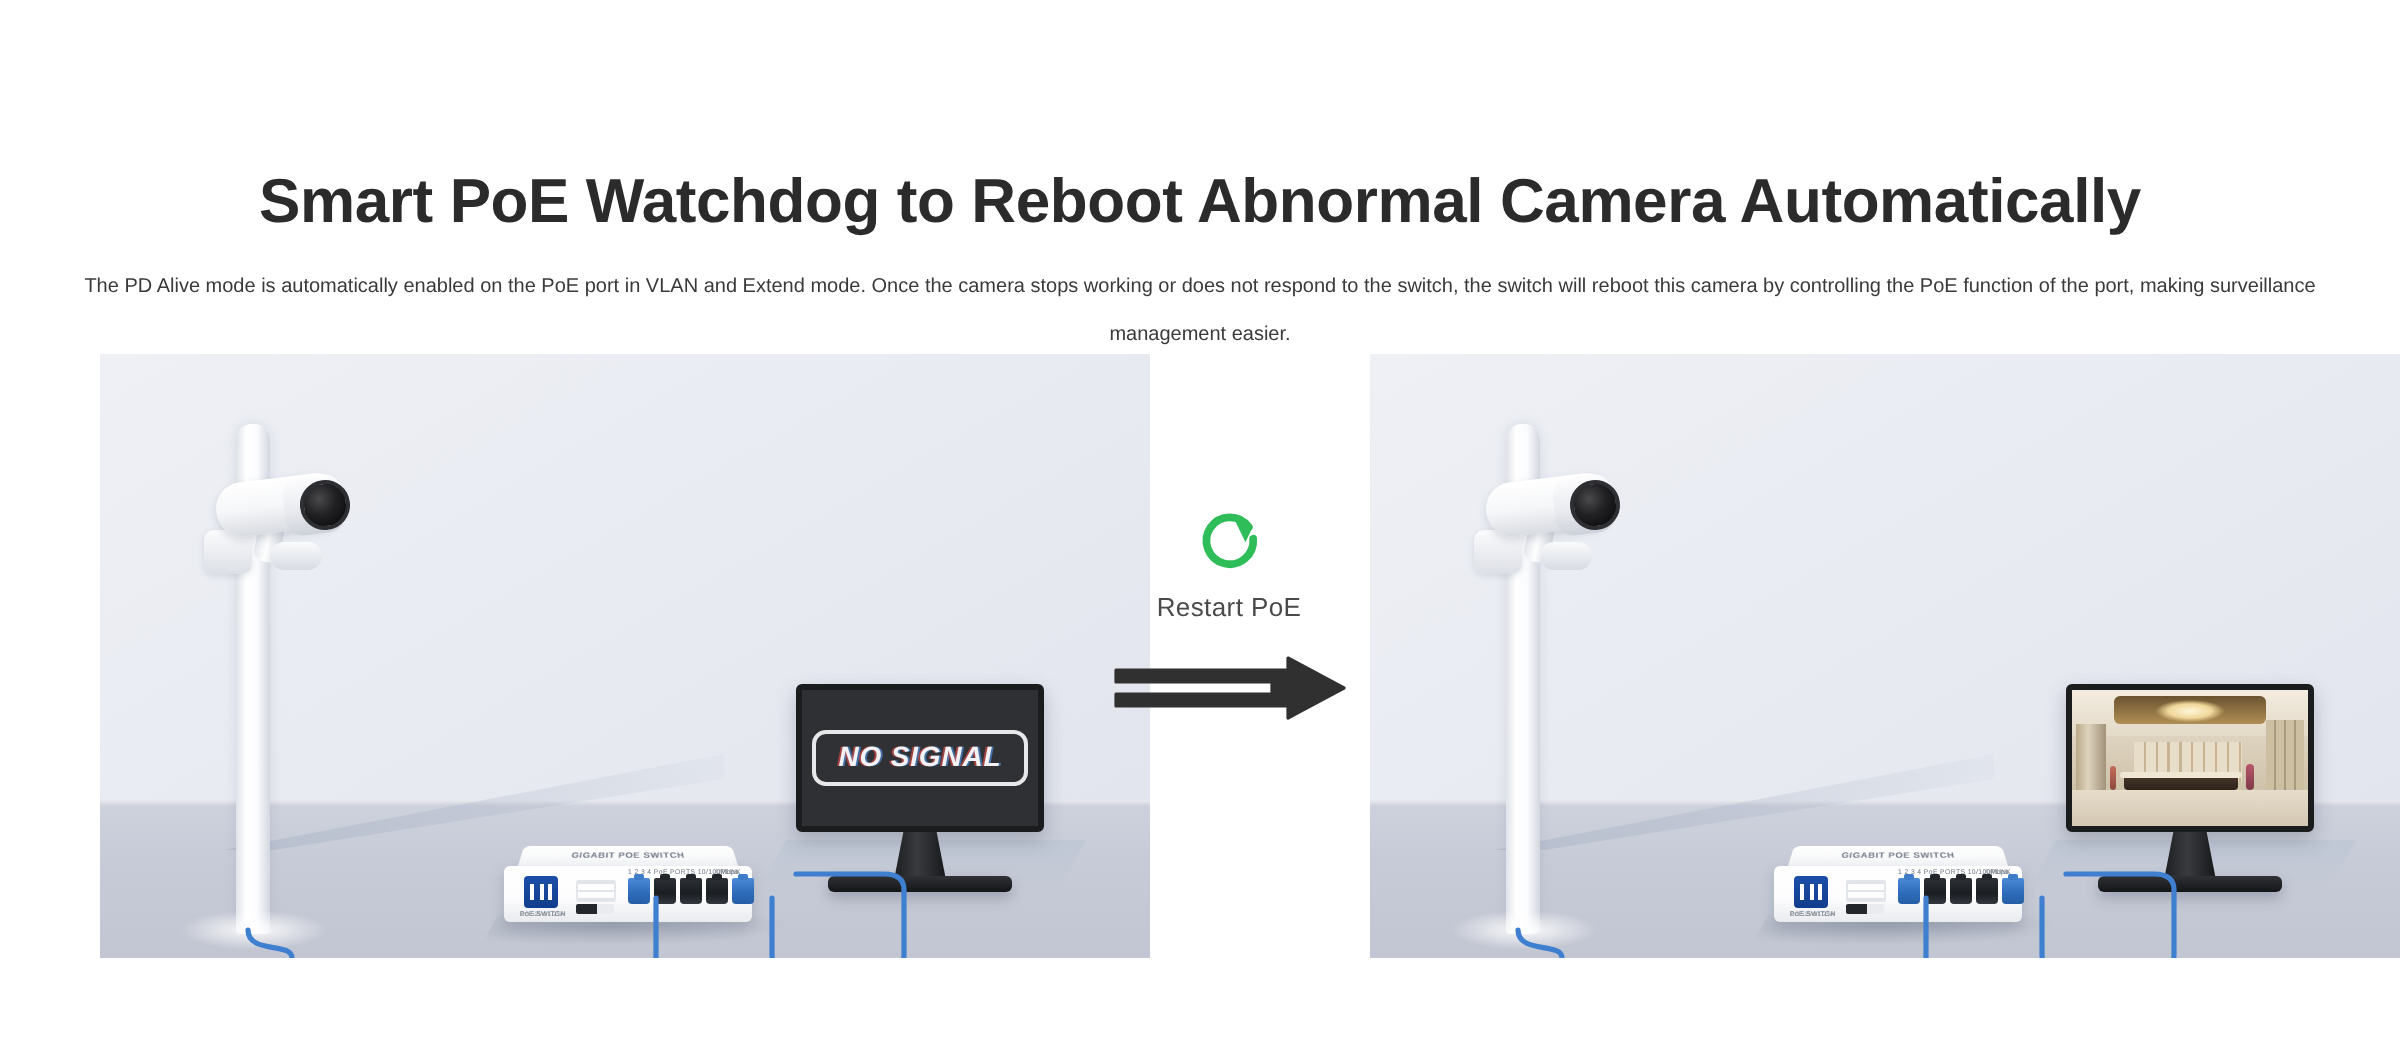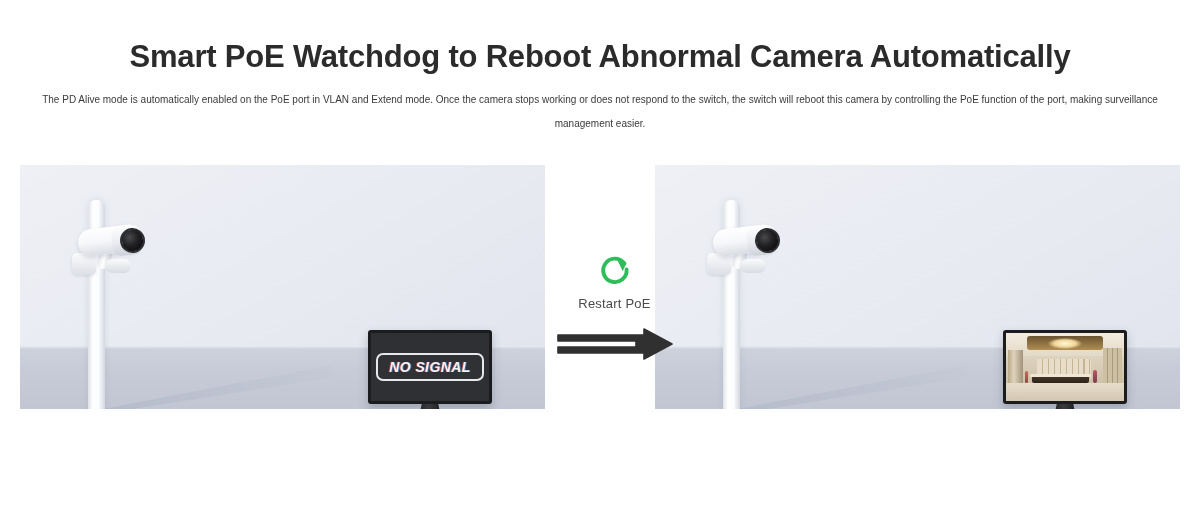--- a/index.html
+++ b/index.html
@@ -13,42 +13,44 @@
   .page { position: relative; width: 1200px; height: 520px; background:#fff; }
 
   
   .header { padding-top: 36px; text-align: center; }
   .title {
     font-size: 31px;
     font-weight: 600;
     color: #2b2b2b;
     letter-spacing: -0.2px;
     line-height: 42px;
+    margin-top: 44px;
   }
   .subtitle {
     margin: 10px auto 0;
     width: 1170px;
     font-size: 10px;
     color: #3a3a3a;
     line-height: 24px;
     text-align: center;
   }
 
   
   .panels {
     position: absolute;
     left: 0; top: 165px;
     width: 1200px; height: 322px;
   }
   .panel {
     position: absolute;
-    top: 0;
-    height: 244px;
+    top: 12px;
+    height: 302px;
     overflow: hidden;
     background: linear-gradient(160deg,#eceef4 0%, #e6e9f1 45%, #dfe2ea 100%);
+    margin-left: 30px;
   }
   .panel.left  { left: 20px;  width: 525px; }
   .panel.right { left: 655px; width: 525px; }
 
   
   .wall {
     position:absolute; left:0; top:0; width:100%; height:74%;
     background: linear-gradient(150deg,#eef0f5 0%,#e7eaf1 60%,#e2e5ed 100%);
   }
   .floor {

